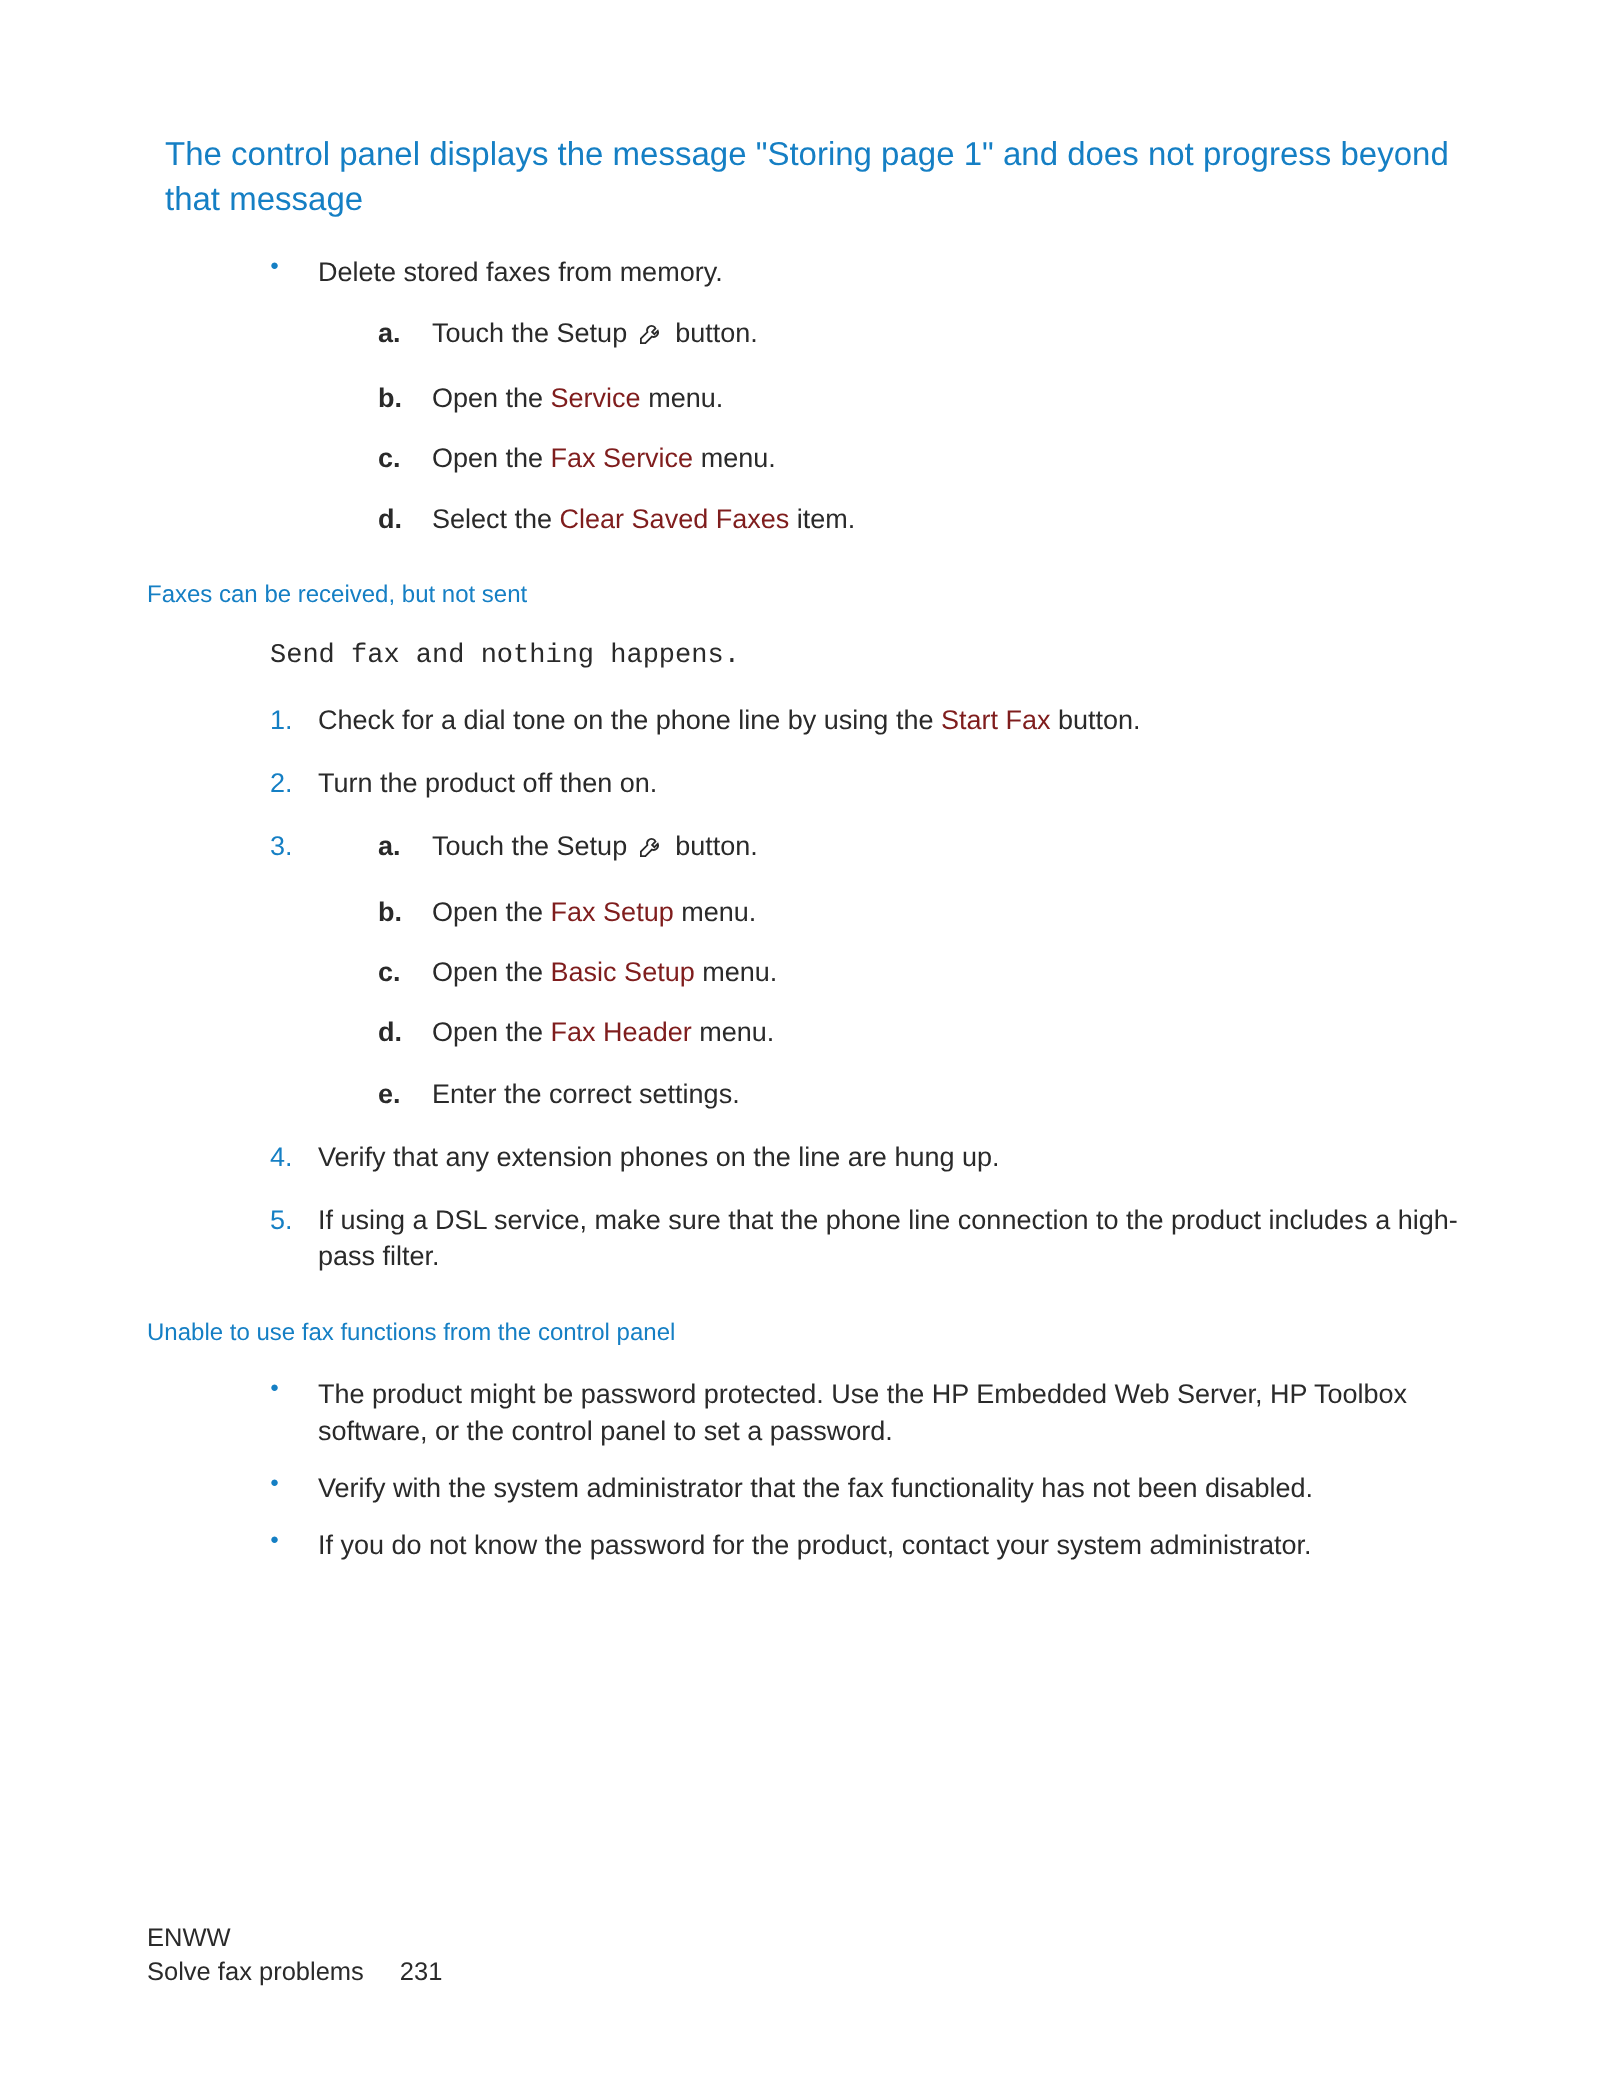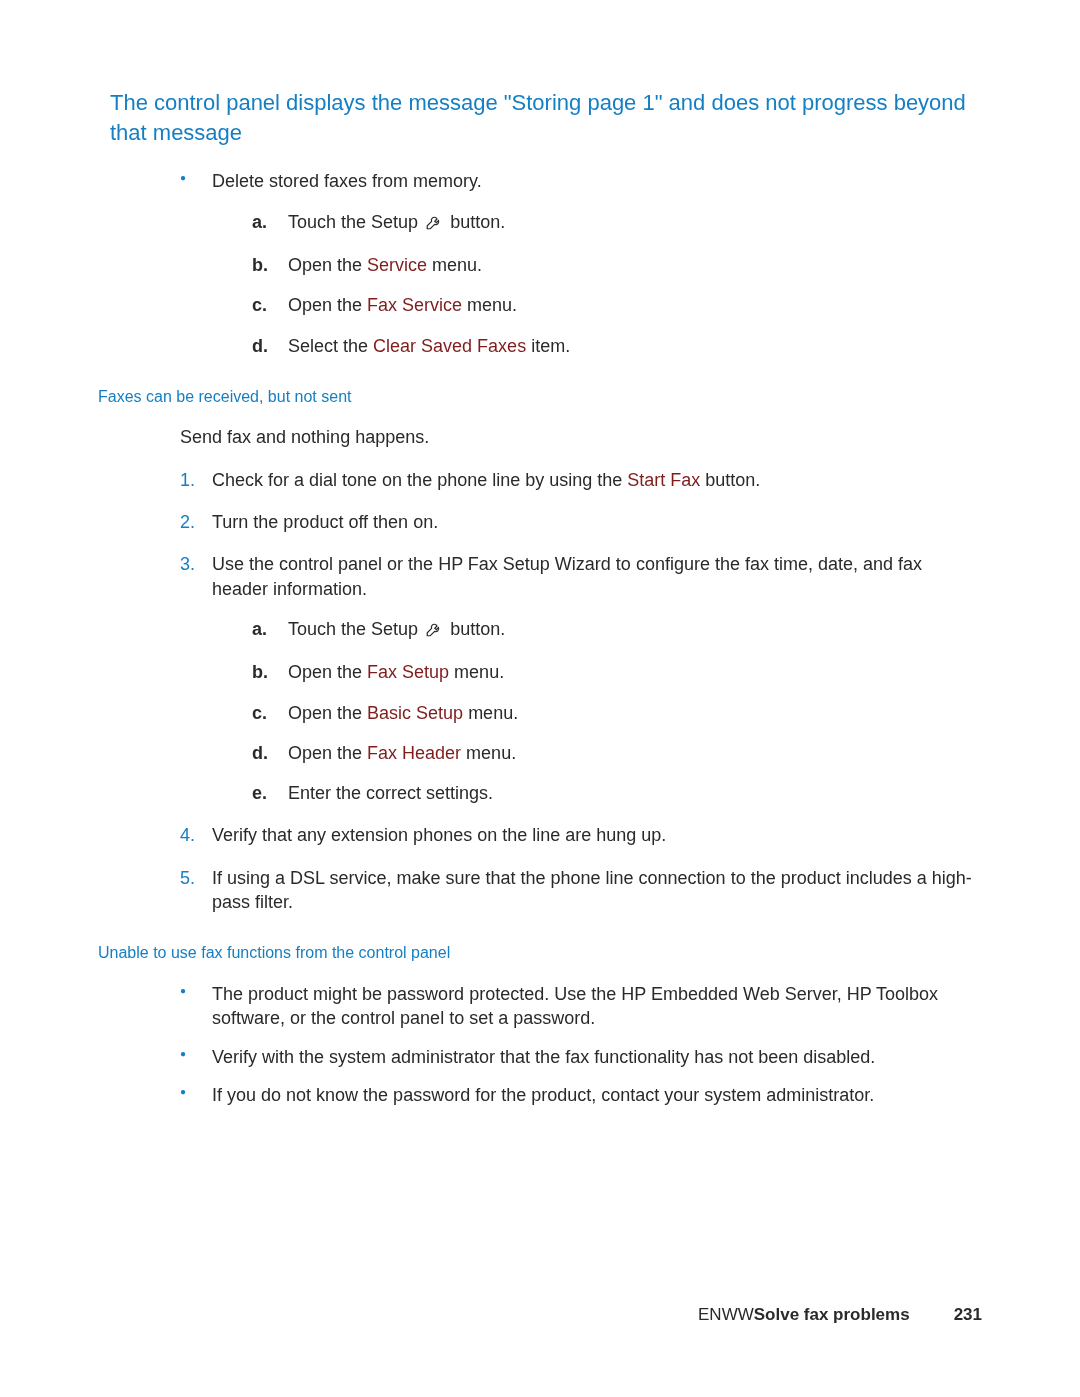--- a/index.html
+++ b/index.html
@@ -75,38 +75,40 @@
   }
   .num-marker {
     position: absolute;
     left: 0;
     top: 0;
     color: #157fc4;
   }
   .intro {
     margin-left: 82px;
     margin-bottom: 18px;
+    font-family: Liberation Mono, monospace;
   }
   .link-text { color: #7f1d1d; }
   .setup-icon {
     display: inline-block;
     vertical-align: -3px;
     margin: 0 2px;
   }
   .footer {
     position: absolute;
     left: 98px;
     right: 98px;
     bottom: 70px;
     display: flex;
-    justify-content: flex-end;
+    justify-content: space-between;
     font-size: 17px;
     color: #2a2a2a;
-  }
-  .footer-right { display: flex; gap: 44px; font-weight: bold; }
+    flex-direction: column;
+  }
+  .footer-right { display: flex; gap: 24px; }
   .seg { display: inline; }
 </style>
 </head>
 <body>
 
 <div class="page">
 
   <h2 class="h-blue-lg">The control panel displays the message "Storing page 1" and does not progress beyond that message</h2>
 
   <div class="bullet-list">
@@ -147,21 +149,20 @@
     <div class="num-item">
       <span class="num-marker">1.</span>
       <span class="seg">Check for a dial tone on the phone line by using the </span><span class="seg link-text">Start Fax</span><span class="seg"> button.</span>
     </div>
     <div class="num-item">
       <span class="num-marker">2.</span>
       <span class="seg">Turn the product off then on.</span>
     </div>
     <div class="num-item">
       <span class="num-marker">3.</span>
-      <span class="seg">Use the control panel or the HP Fax Setup Wizard to configure the fax time, date, and fax header information.</span>
       <div class="alpha-list">
         <div class="alpha-item">
           <span class="alpha-marker">a.</span>
           <span class="seg">Touch the Setup</span>
           <span class="setup-icon">
             <svg width="18" height="18" viewBox="0 0 24 24" fill="none" stroke="#2a2a2a" stroke-width="1.6">
               <path d="M14 6a4 4 0 0 0-5.2 5.2L3 17v4h4l5.8-5.8A4 4 0 0 0 18 10l-3 3-2-2 3-3a4 4 0 0 0-2-2z"></path>
             </svg>
           </span>
           <span class="seg">button.</span>

